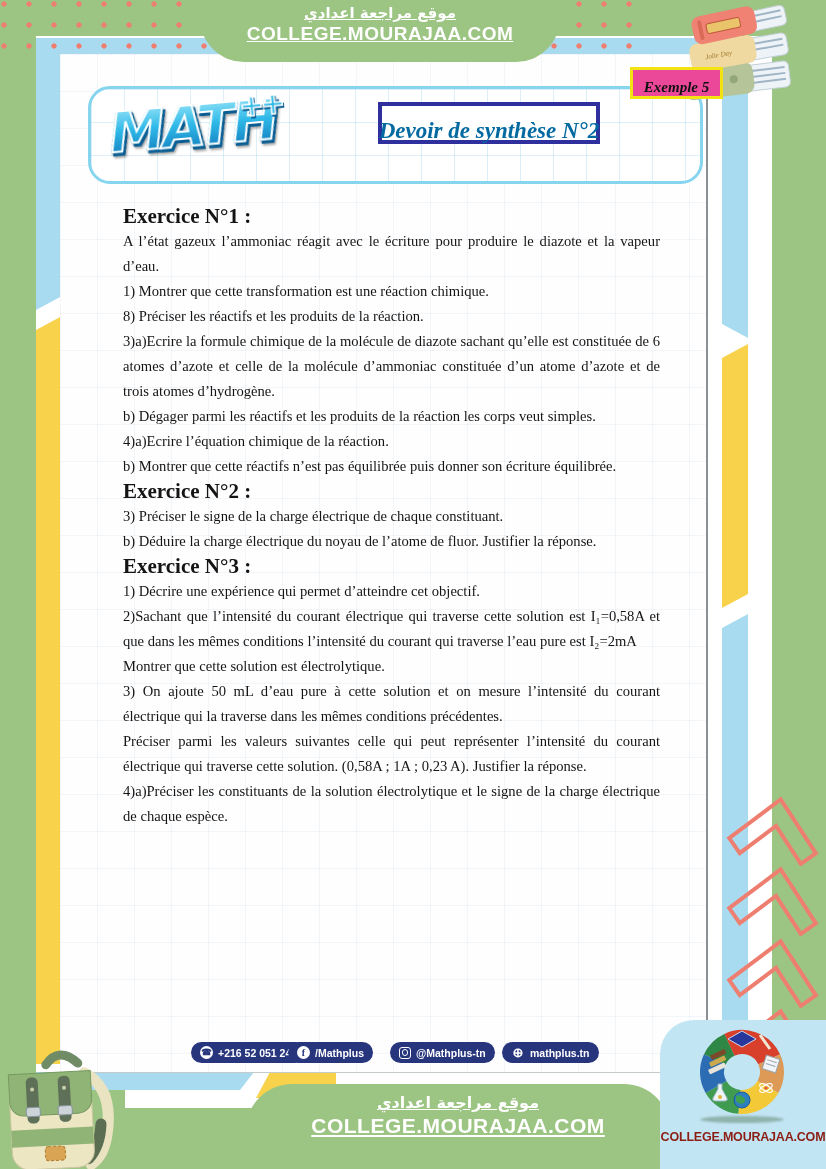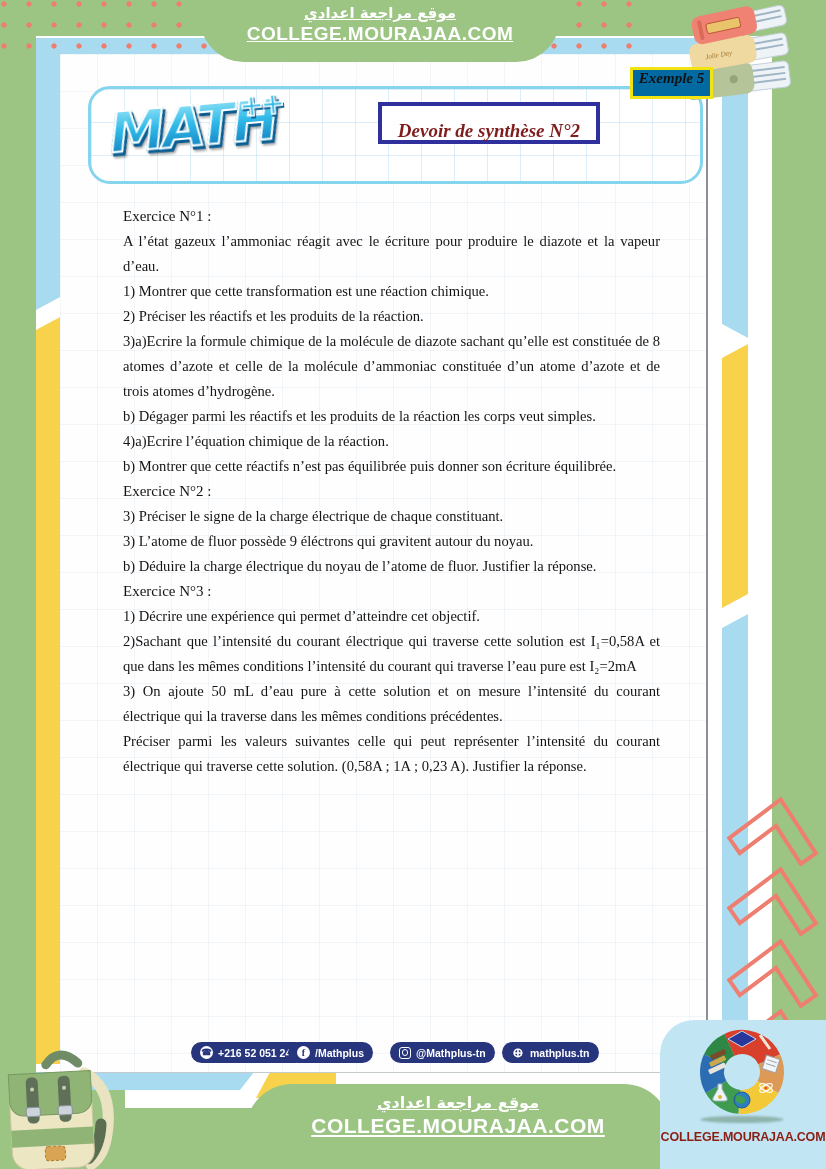--- a/index.html
+++ b/index.html
@@ -64,31 +64,31 @@
     -webkit-background-clip:text;background-clip:text;-webkit-text-fill-color:transparent;
     -webkit-text-stroke:2px #ffffff;
     filter:drop-shadow(2px 3px 0 #0a5e93) drop-shadow(1px 2px 1px rgba(0,0,0,.35));}
   #math-plus{position:absolute;left:148px;top:-2px;font-size:30px;font-weight:900;
     letter-spacing:-4px;color:#2fb9e8;-webkit-text-stroke:1.5px #fff;transform:rotate(-5deg);
     filter:drop-shadow(1px 2px 0 #0a5e93);z-index:2;font-style:normal;font-family:"DejaVu Sans",sans-serif;}
 
   #title-box{position:absolute;left:287px;top:13px;width:214px;height:34px;background:#fff;
     border:4px solid #2f2f9e;display:flex;align-items:center;justify-content:center;}
   #title-box .t{font-family:"Liberation Serif",serif;font-weight:bold;font-style:italic;
-    font-size:19px;color:#7f1d1d;white-space:nowrap;margin-top:16px;}
-
-  #example-badge{left:630px;top:67px;width:83px;height:32px;background:#0369a1;border:3px solid #f3e312;
-    z-index:7;display:flex;align-items:flex-start;justify-content:center;box-sizing:border-box;}
+    font-size:23px;color:#0369a1;white-space:nowrap;margin-top:16px;}
+
+  #example-badge{left:630px;top:67px;width:93px;height:32px;background:#ec4899;border:3px solid #f3e312;
+    z-index:7;display:flex;align-items:flex-end;justify-content:center;box-sizing:border-box;}
   #example-badge .t{font-family:"Liberation Serif",serif;font-weight:bold;font-style:italic;font-size:15px;color:#111;}
 
   
   #body-text{position:absolute;left:63px;top:150px;width:537px;
     font-family:"Liberation Serif",serif;font-size:14.6px;line-height:25px;color:#141414;}
   #body-text p{margin:0;text-align:justify;}
-  #body-text p.h{font-weight:normal;font-size:15px;text-align:left;}
+  #body-text p.h{font-weight:bold;font-size:21px;text-align:left;}
 
   
   .badge{position:absolute;top:988px;height:21px;background:#27357d;border-radius:11px;
     display:flex;align-items:center;gap:5px;padding:0 9px;color:#fff;
     font-size:10.5px;font-weight:bold;white-space:nowrap;}
   .b-ic{width:13px;height:13px;border-radius:50%;background:#fff;color:#27357d;
     display:flex;align-items:center;justify-content:center;font-size:8.5px;font-weight:bold;line-height:1;}
   .b-ic.serif{font-family:"Liberation Serif",serif;font-size:10px;}
   .ig{width:10px;height:10px;border:1.4px solid #fff;border-radius:3px;position:relative;background:transparent;}
   .ig::after{content:"";position:absolute;inset:1.8px;border:1.2px solid #fff;border-radius:50%;}
@@ -183,34 +183,35 @@
     <div id="math-plus">++</div>
     <div id="title-box">
       <span class="t">Devoir de synthèse N°2</span>
     </div>
   </div>
 
   <div id="body-text">
     <p class="h">Exercice N°1 :</p>
     <p>A l’état gazeux l’ammoniac réagit avec le écriture pour produire le diazote et la vapeur d’eau.</p>
     <p>1) Montrer que cette transformation est une réaction chimique.</p>
-    <p>2) Préciser les réactifs et les produits de la réaction.</p>
-    <p>3)a)Ecrire la formule chimique de la molécule de diazote sachant qu’elle est constituée de 8 atomes d’azote et celle de la molécule d’ammoniac constituée d’un atome d’azote et de trois atomes d’hydrogène.</p>
+    <p>8) Préciser les réactifs et les produits de la réaction.</p>
+    <p>3)a)Ecrire la formule chimique de la molécule de diazote sachant qu’elle est constituée de 6 atomes d’azote et celle de la molécule d’ammoniac constituée d’un atome d’azote et de trois atomes d’hydrogène.</p>
     <p>b) Dégager parmi les réactifs et les produits de la réaction les corps veut simples.</p>
     <p>4)a)Ecrire l’équation chimique de la réaction.</p>
     <p>b) Montrer que cette réactifs n’est pas équilibrée puis donner son écriture équilibrée.</p>
     <p class="h">Exercice N°2 :</p>
     <p>3) Préciser le signe de la charge électrique de chaque constituant.</p>
-    <p>3) L’atome de fluor possède 9 éléctrons qui gravitent autour du noyau.</p>
     <p>b) Déduire la charge électrique du noyau de l’atome de fluor. Justifier la réponse.</p>
     <p class="h">Exercice N°3 :</p>
     <p>1) Décrire une expérience qui permet d’atteindre cet objectif.</p>
     <p>2)Sachant que l’intensité du courant électrique qui traverse cette solution est I₁=0,58A et que dans les mêmes conditions l’intensité du courant qui traverse l’eau pure est I₂=2mA</p>
+    <p>Montrer que cette solution est électrolytique.</p>
     <p>3) On ajoute 50 mL d’eau pure à cette solution et on mesure l’intensité du courant électrique qui la traverse dans les mêmes conditions précédentes.</p>
     <p>Préciser parmi les valeurs suivantes celle qui peut représenter l’intensité du courant électrique qui traverse cette solution. (0,58A ; 1A ; 0,23 A). Justifier la réponse.</p>
+    <p>4)a)Préciser les constituants de la solution électrolytique et le signe de la charge électrique de chaque espèce.</p>
   </div>
 
   <div class="badge" style="left:131px;">
     <span class="b-ic">☎</span>
     <span>+216 52 051 249</span>
   </div>
   <div class="badge" style="left:228px;">
     <span class="b-ic serif">f</span>
     <span>/Mathplus</span>
   </div>

